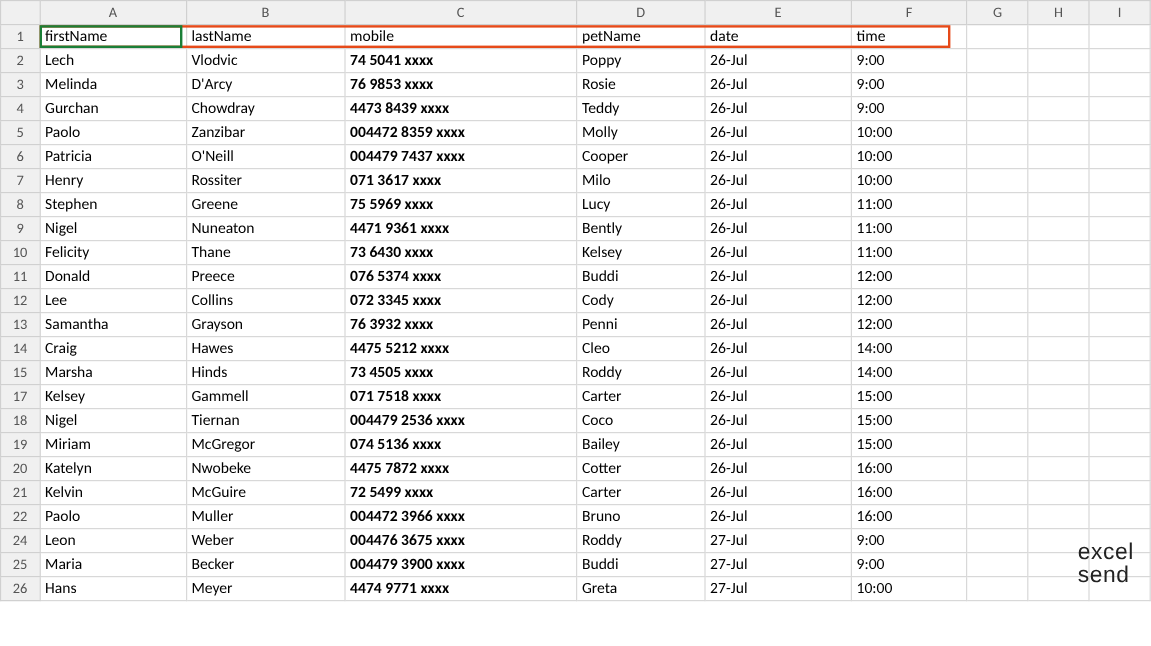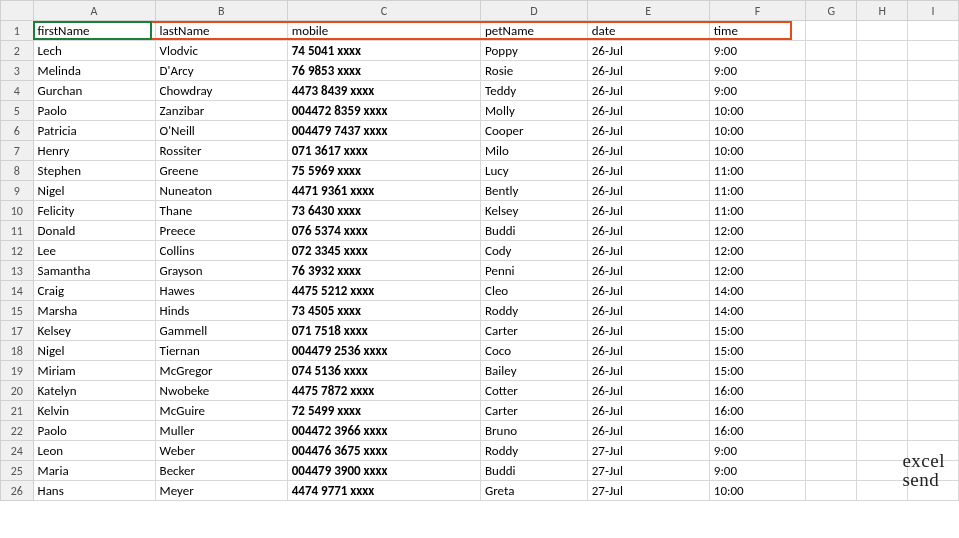--- a/index.html
+++ b/index.html
@@ -50,21 +50,21 @@
     }
     .active-cell-box {
       position: absolute;
       border: 2px solid #1a7f37;
       pointer-events: none;
     }
     .logo {
       position: absolute;
       right: 14px;
       bottom: 12px;
-      font-family: Liberation Serif, serif;
+      font-family: Liberation Sans, sans-serif;
       font-size: 19px;
       line-height: 1;
       color: #222;
       letter-spacing: 0.5px;
       text-align: left;
       font-weight: 400;
     }
   </style>
 </head>
 <body>

